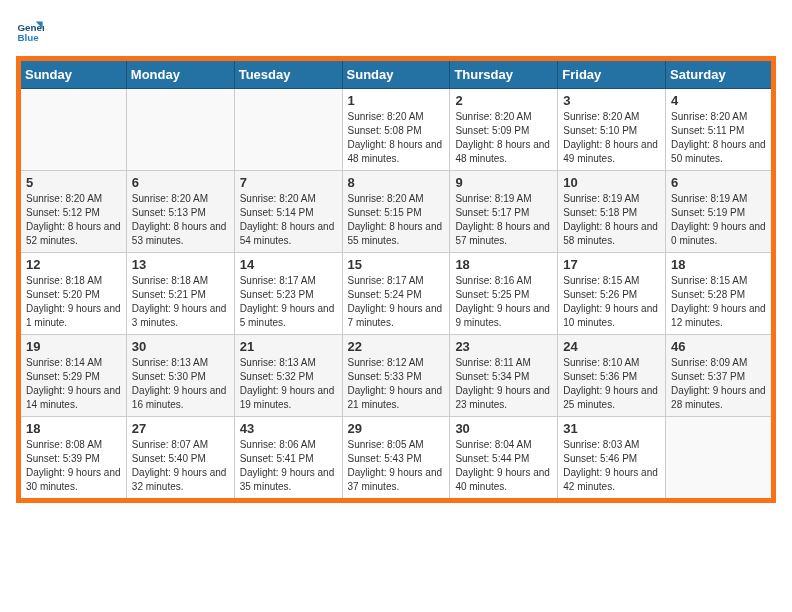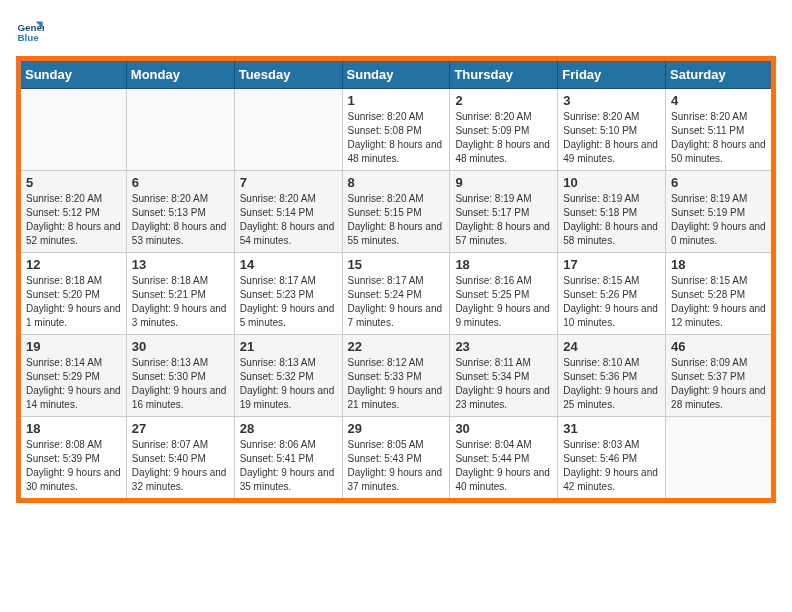--- a/index.html
+++ b/index.html
@@ -226,21 +226,21 @@
       <tr>
         <td>
           <div class="day-number">18</div>
           <div class="day-info">Sunrise: 8:08 AM<br>Sunset: 5:39 PM<br>Daylight: 9 hours and 30 minutes.</div>
         </td>
         <td>
           <div class="day-number">27</div>
           <div class="day-info">Sunrise: 8:07 AM<br>Sunset: 5:40 PM<br>Daylight: 9 hours and 32 minutes.</div>
         </td>
         <td>
-          <div class="day-number">28</div>
+          <div class="day-number">43</div>
           <div class="day-info">Sunrise: 8:06 AM<br>Sunset: 5:41 PM<br>Daylight: 9 hours and 35 minutes.</div>
         </td>
         <td>
           <div class="day-number">29</div>
           <div class="day-info">Sunrise: 8:05 AM<br>Sunset: 5:43 PM<br>Daylight: 9 hours and 37 minutes.</div>
         </td>
         <td>
           <div class="day-number">30</div>
           <div class="day-info">Sunrise: 8:04 AM<br>Sunset: 5:44 PM<br>Daylight: 9 hours and 40 minutes.</div>
         </td>

